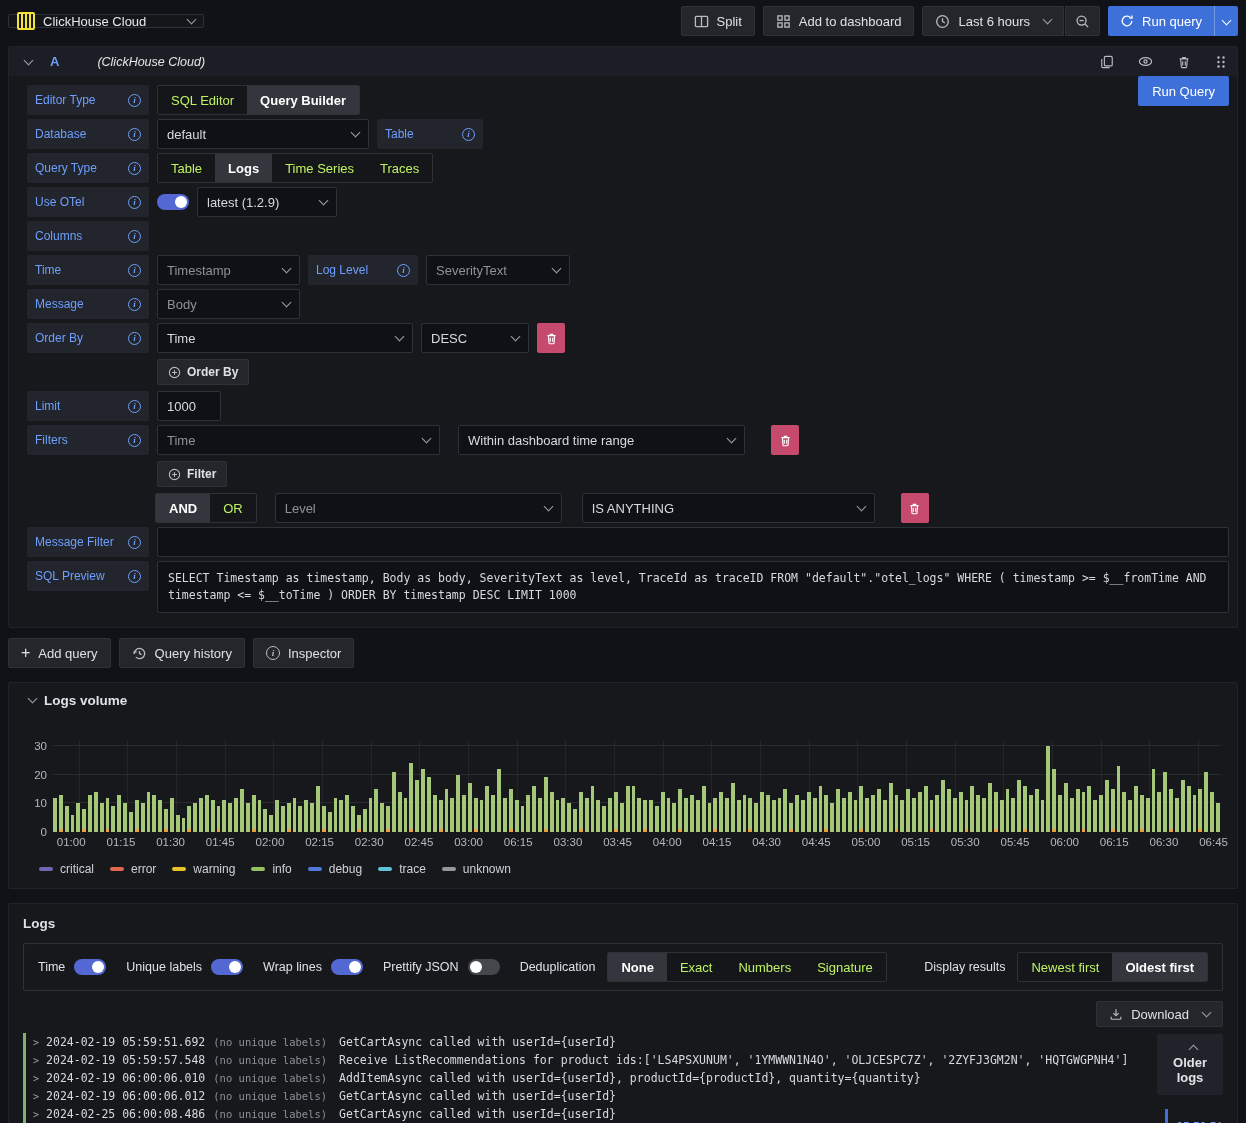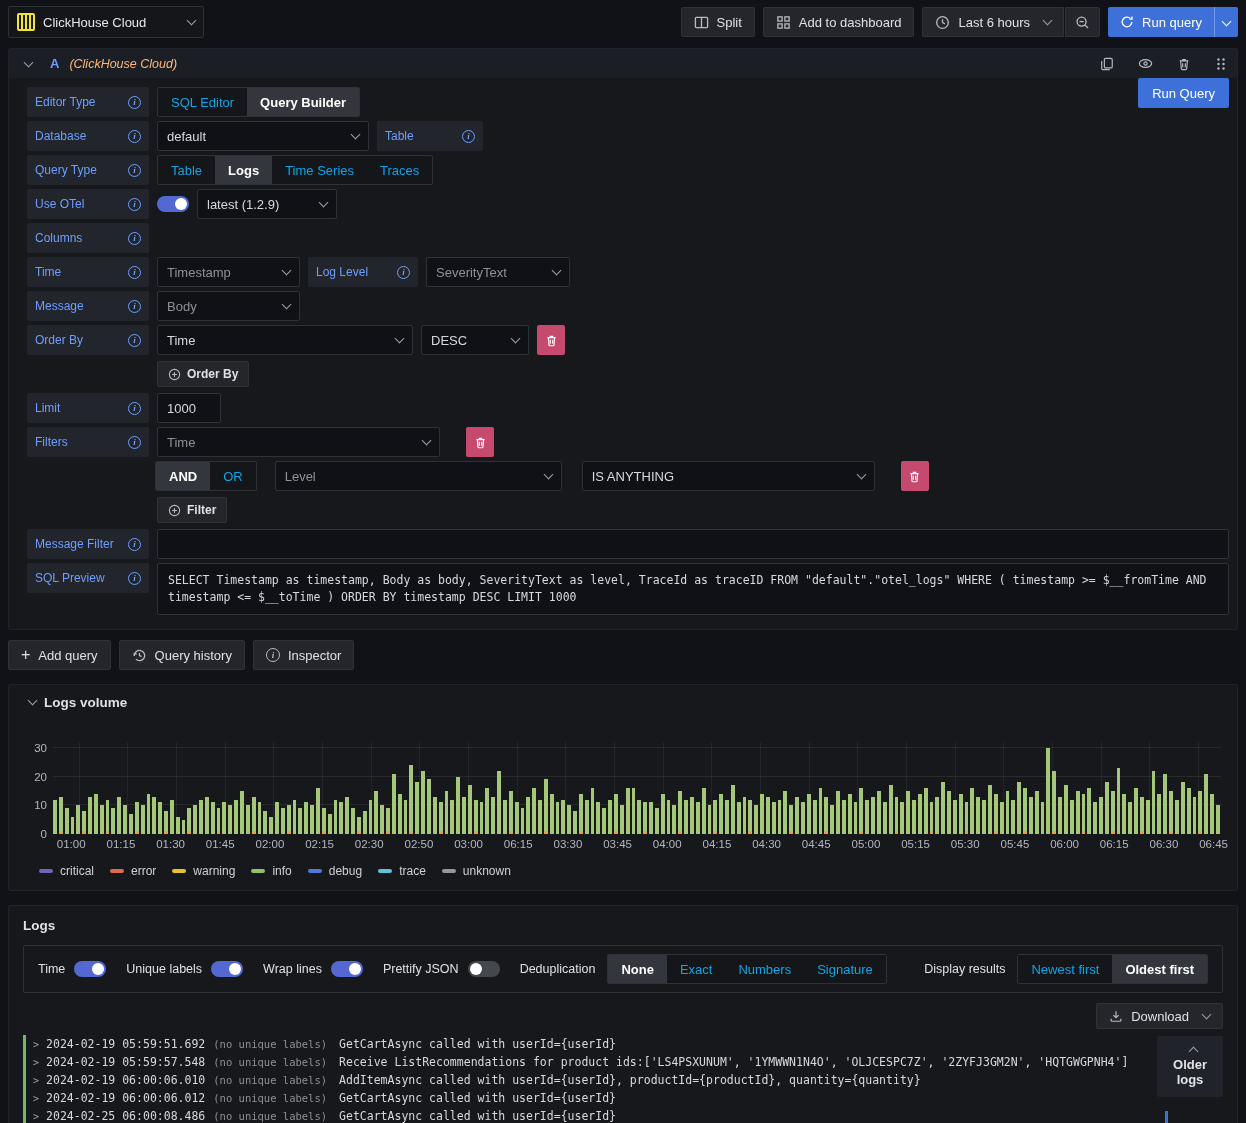--- a/index.html
+++ b/index.html
@@ -22,52 +22,52 @@
   .info-i {
     display:inline-flex; align-items:center; justify-content:center;
     width:13px; height:13px; border:1px solid currentColor; border-radius:50%;
     font-size:9px; font-style:italic; font-weight:700; font-family:"Liberation Serif", serif;
   }
   .toggle { width:32px; height:16px; border-radius:9px; background:#45474e; position:relative; flex:0 0 auto; cursor:pointer; }
   .toggle .knob { position:absolute; top:2px; left:2px; width:12px; height:12px; border-radius:50%; background:#fff; }
   .toggle.on { background:#5468d4; }
   .toggle.on .knob { left:auto; right:2px; }
   .seg { display:inline-flex; align-items:stretch; background:#141619; border:1px solid #2c3235; border-radius:2px; height:30px; overflow:hidden; }
-  .seg .opt { display:flex; align-items:center; padding:0 13px; color:#0ea5e9; cursor:pointer; font-size:13px; white-space:nowrap; }
+  .seg .opt { display:flex; align-items:center; padding:0 13px; color:#bef264; cursor:pointer; font-size:13px; white-space:nowrap; }
   .seg .opt.active { background:#33363d; color:#fff; font-weight:600; }
   .select {
     display:flex; align-items:center; justify-content:space-between; gap:8px;
     height:30px; background:#101116; border:1px solid #2c3235; border-radius:2px;
     padding:0 9px; color:#d8d9df; cursor:pointer; white-space:nowrap;
   }
   .select .ph { color:#8e9197; }
   .danger-btn { width:28px; height:30px; background:#c64a6e; border:none; border-radius:2px; display:flex; align-items:center; justify-content:center; color:#fff; cursor:pointer; flex:0 0 auto; }
   .mini-btn { display:inline-flex; align-items:center; gap:6px; height:26px; padding:0 10px; background:#24262b; border:1px solid #2f3237; border-radius:2px; color:#dfe0e6; font-size:12px; font-weight:500; cursor:pointer; }
 
   
   .topbar { display:flex; align-items:center; justify-content:space-between; padding:6px 8px 4px 8px; }
-  .ds-picker { display:flex; align-items:center; gap:8px; width:196px; height:32px; background:#141619; border:1px solid #2c3235; border-radius:2px; padding:0 8px; cursor:pointer; }
+  .ds-picker { display:flex; align-items:center; gap:8px; width:196px; height:14px; background:#141619; border:1px solid #2c3235; border-radius:2px; padding:0 8px; cursor:pointer; }
   .ch-logo { width:18px; height:18px; background:#f4e435; border-radius:2px; position:relative; overflow:hidden; flex:0 0 auto; }
   .ch-logo::before { content:""; position:absolute; inset:2px 2px 2px 2px;
     background:repeating-linear-gradient(90deg,#1a1a1a 0 2px,transparent 2px 4px); }
   .ds-picker .name { flex:1; color:#e6e7ec; font-weight:500; }
   .topbar-right { display:flex; align-items:center; gap:8px; }
   .time-group { display:flex; gap:1px; }
   .time-group .btn-secondary:first-child { border-radius:2px 0 0 2px; }
   .time-group .btn-secondary:last-child { border-radius:0 2px 2px 0; padding:0 9px; }
   .run-btn { display:flex; align-items:stretch; height:30px; background:#3d71d9; border-radius:2px; color:#fff; cursor:pointer; }
   .run-btn .main { display:flex; align-items:center; gap:8px; padding:0 12px; font-weight:500; }
   .run-btn .caret { display:flex; align-items:center; padding:0 8px; border-left:1px solid rgba(255,255,255,.28); }
   .run-btn .chev { border-color:#fff; }
 
   
   .panel { margin:6px 8px 0 8px; background:#16181c; border:1px solid #202329; border-radius:2px; }
   .qe-header { display:flex; align-items:center; gap:10px; height:29px; padding:0 10px; background:#1b1e24; }
   .qe-header .ref { color:#6e9fff; font-weight:700; margin-left:8px; }
-  .qe-header .hint { color:#fdba74; font-style:italic; font-size:12.5px; }
+  .qe-header .hint { color:#e5e5e5; font-style:italic; font-size:12.5px; margin-left:28px; }
   .qe-header .spacer { flex:1; }
   .qe-header .icon { margin-left:14px; cursor:pointer; }
   .qe-body { position:relative; padding:9px 8px 10px 18px; }
   .row { display:flex; align-items:center; gap:8px; margin-bottom:4px; min-height:30px; }
   .f-label {
     display:flex; align-items:center; justify-content:space-between; gap:6px;
     width:122px; height:30px; flex:0 0 auto; background:#22252b; border-radius:2px;
     padding:0 8px; color:#6e9fff; font-size:12px; font-weight:500;
   }
   .indent { margin-left:130px; }
@@ -357,41 +357,22 @@
 
     <div class="row">
       <div class="f-label">
         <span>Filters</span>
           <span class="info-i">i</span>
       </div>
       <div class="select" style="width:283px">
         <span class="ph">Time</span>
           <span class="chev"></span>
       </div>
-      <button class="danger-btn" style="margin-left:18px">
-        <span class="icon" style="color:#fff">
-            <svg width="13" height="13" viewBox="0 0 16 16" fill="none" stroke="currentColor" stroke-width="1.4">
-              <path d="M3 4.5h10M6.5 4.5V3h3v1.5M4.2 4.5l.7 9a1 1 0 0 0 1 .9h4.2a1 1 0 0 0 1-.9l.7-9"></path>
-              <line x1="6.5" y1="7" x2="6.5" y2="12"></line>
-              <line x1="9.5" y1="7" x2="9.5" y2="12"></line>
-            </svg>
-          </span>
-      </button>
-    </div>
-    <div class="row" style="margin-left:128px">
-      <div class="seg" id="seg-andor">
-          <div class="opt active">AND</div>
-          <div class="opt">OR</div>
-        </div>
       <div class="select" style="width:287px; margin-left:10px">
-        <span class="ph">Level</span>
-          <span class="chev"></span>
-      </div>
-      <div class="select" style="width:293px; margin-left:12px">
-        <span>IS ANYTHING</span>
+        <span>Within dashboard time range</span>
           <span class="chev"></span>
       </div>
       <button class="danger-btn" style="margin-left:18px">
         <span class="icon" style="color:#fff">
             <svg width="13" height="13" viewBox="0 0 16 16" fill="none" stroke="currentColor" stroke-width="1.4">
               <path d="M3 4.5h10M6.5 4.5V3h3v1.5M4.2 4.5l.7 9a1 1 0 0 0 1 .9h4.2a1 1 0 0 0 1-.9l.7-9"></path>
               <line x1="6.5" y1="7" x2="6.5" y2="12"></line>
               <line x1="9.5" y1="7" x2="9.5" y2="12"></line>
             </svg>
           </span>
@@ -400,20 +381,43 @@
     <div class="row indent">
       <button class="mini-btn">
         <span class="icon">
             <svg width="13" height="13" viewBox="0 0 16 16" fill="none" stroke="currentColor" stroke-width="1.3">
               <circle cx="8" cy="8" r="6.3"></circle>
               <line x1="8" y1="5" x2="8" y2="11"></line>
               <line x1="5" y1="8" x2="11" y2="8"></line>
             </svg>
           </span>
         <span style="font-weight:600">Filter</span>
+      </button>
+    </div>
+    <div class="row" style="margin-left:128px">
+      <div class="seg" id="seg-andor">
+          <div class="opt active">AND</div>
+          <div class="opt">OR</div>
+        </div>
+      <div class="select" style="width:287px; margin-left:10px">
+        <span class="ph">Level</span>
+          <span class="chev"></span>
+      </div>
+      <div class="select" style="width:293px; margin-left:12px">
+        <span>IS ANYTHING</span>
+          <span class="chev"></span>
+      </div>
+      <button class="danger-btn" style="margin-left:18px">
+        <span class="icon" style="color:#fff">
+            <svg width="13" height="13" viewBox="0 0 16 16" fill="none" stroke="currentColor" stroke-width="1.4">
+              <path d="M3 4.5h10M6.5 4.5V3h3v1.5M4.2 4.5l.7 9a1 1 0 0 0 1 .9h4.2a1 1 0 0 0 1-.9l.7-9"></path>
+              <line x1="6.5" y1="7" x2="6.5" y2="12"></line>
+              <line x1="9.5" y1="7" x2="9.5" y2="12"></line>
+            </svg>
+          </span>
       </button>
     </div>
 
     <div class="row">
       <div class="f-label">
         <span>Message Filter</span>
           <span class="info-i">i</span>
       </div>
       <input class="wide-input" value="" style="">
     </div>
@@ -768,21 +772,21 @@
       </div>
   </div>
   <div class="xlabels" id="xlabels">
       <span style="left: 2.2%;">01:00</span>
       <span style="left: 6.3667%;">01:15</span>
       <span style="left: 10.5334%;">01:30</span>
       <span style="left: 14.7001%;">01:45</span>
       <span style="left: 18.8668%;">02:00</span>
       <span style="left: 23.0335%;">02:15</span>
       <span style="left: 27.2002%;">02:30</span>
-      <span style="left: 31.3669%;">02:50</span>
+      <span style="left: 31.3669%;">02:45</span>
       <span style="left: 35.5336%;">03:00</span>
       <span style="left: 39.7003%;">06:15</span>
       <span style="left: 43.867%;">03:30</span>
       <span style="left: 48.0337%;">03:45</span>
       <span style="left: 52.2004%;">04:00</span>
       <span style="left: 56.3671%;">04:15</span>
       <span style="left: 60.5338%;">04:30</span>
       <span style="left: 64.7005%;">04:45</span>
       <span style="left: 68.8672%;">05:00</span>
       <span style="left: 73.0339%;">05:15</span>

